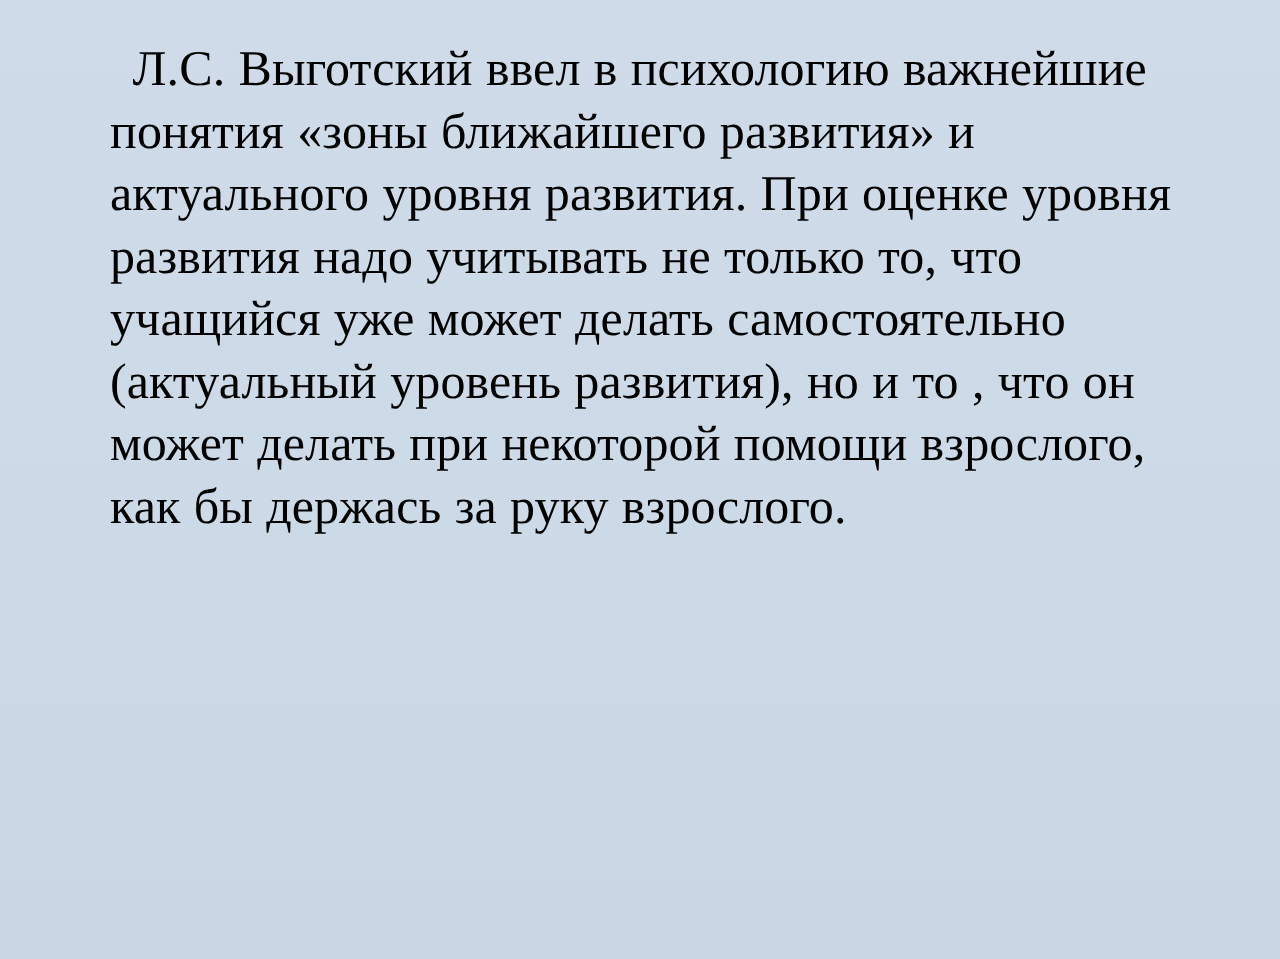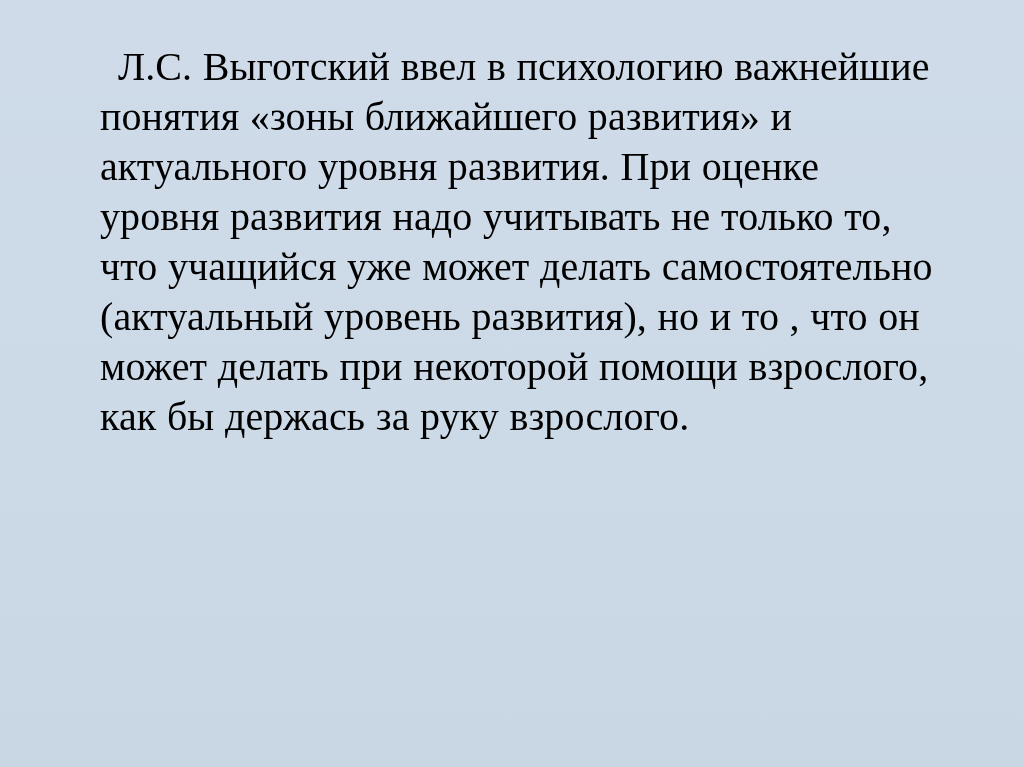--- a/index.html
+++ b/index.html
@@ -20,21 +20,21 @@
     background: linear-gradient(180deg, #cfdbe8 0%, #ccd9e6 60%, #c9d7e5 100%);
     box-sizing: border-box;
   }
   .slide-body {
     position: absolute;
     left: 88px;
     top: 30px;
     width: 870px;
   }
   .slide-text {
-    margin: 12px;
+    margin: 0;
     color: #000000;
     font-family: "Liberation Serif", serif;
     font-size: 40px;
     line-height: 50px;
     font-weight: 400;
     text-align: left;
     letter-spacing: 0.1px;
     word-spacing: 0.5px;
     text-indent: 18px;
   }

